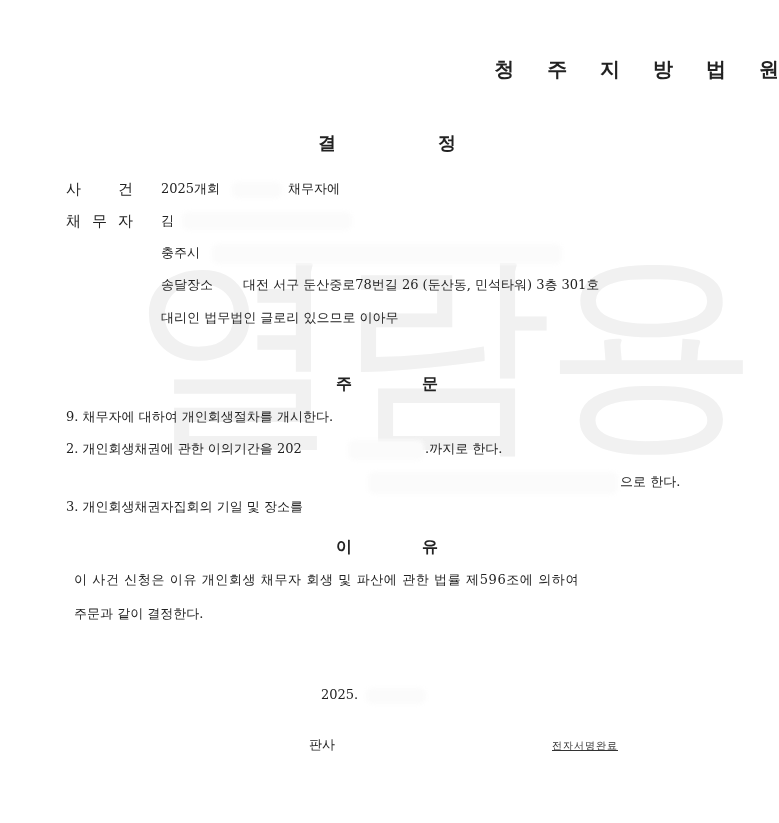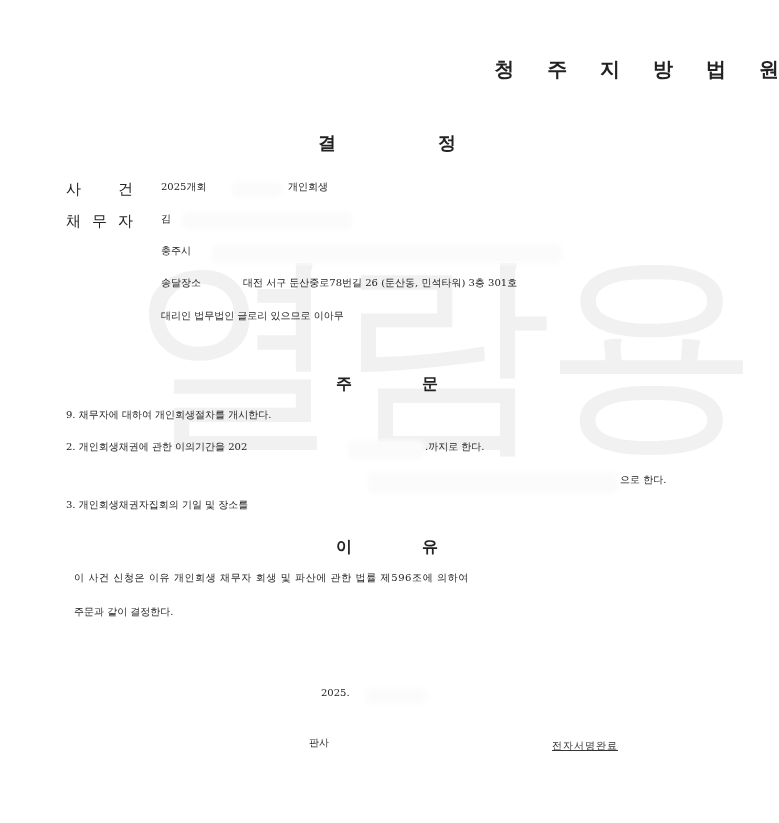--- a/index.html
+++ b/index.html
@@ -41,21 +41,21 @@
       left: 13px; width: 779px; top: 56px;
       text-align: right;
       font-size: 20px;
       letter-spacing: 0;
     }
     .court-title span { display: inline-block; margin: 0 13px; }
     .decision-title {
       top: 131px; font-size: 18px;
     }
     .row-label { font-size: 15px; }
-    .text { font-size: 10px; }
+    .text { font-size: 13px; }
     .redact {
       position: absolute;
       background: #fbfbfb;
       border-radius: 6px;
       filter: blur(2px);
     }
     .sign {
       font-family: "DejaVu Sans", "Liberation Sans", sans-serif;
       font-size: 10px;
       text-decoration: underline;
@@ -79,21 +79,21 @@
     <span>원</span>
   </div>
 
   <div class="abs heading decision-title" style="left:318px;">결</div>
   <div class="abs heading decision-title" style="left:438px;">정</div>
 
   <div class="abs row-label" style="left:66px; top:180px;">사</div>
   <div class="abs row-label" style="left:118px; top:180px;">건</div>
   <div class="abs text" style="left:161px; top:180px;">2025개회</div>
   <div class="redact" style="left:232px; top:182px; width:50px; height:16px;"></div>
-  <div class="abs text" style="left:288px; top:180px;">개인회생</div>
+  <div class="abs text" style="left:288px; top:180px;">채무자에</div>
 
   <div class="abs row-label" style="left:66px; top:212px;">채</div>
   <div class="abs row-label" style="left:92px; top:212px;">무</div>
   <div class="abs row-label" style="left:118px; top:212px;">자</div>
   <div class="abs text" style="left:161px; top:212px;">김</div>
   <div class="redact" style="left:182px; top:212px; width:170px; height:18px;"></div>
 
   <div class="abs text" style="left:161px; top:244px;">충주시</div>
   <div class="redact" style="left:212px; top:244px; width:350px; height:20px;"></div>
 

